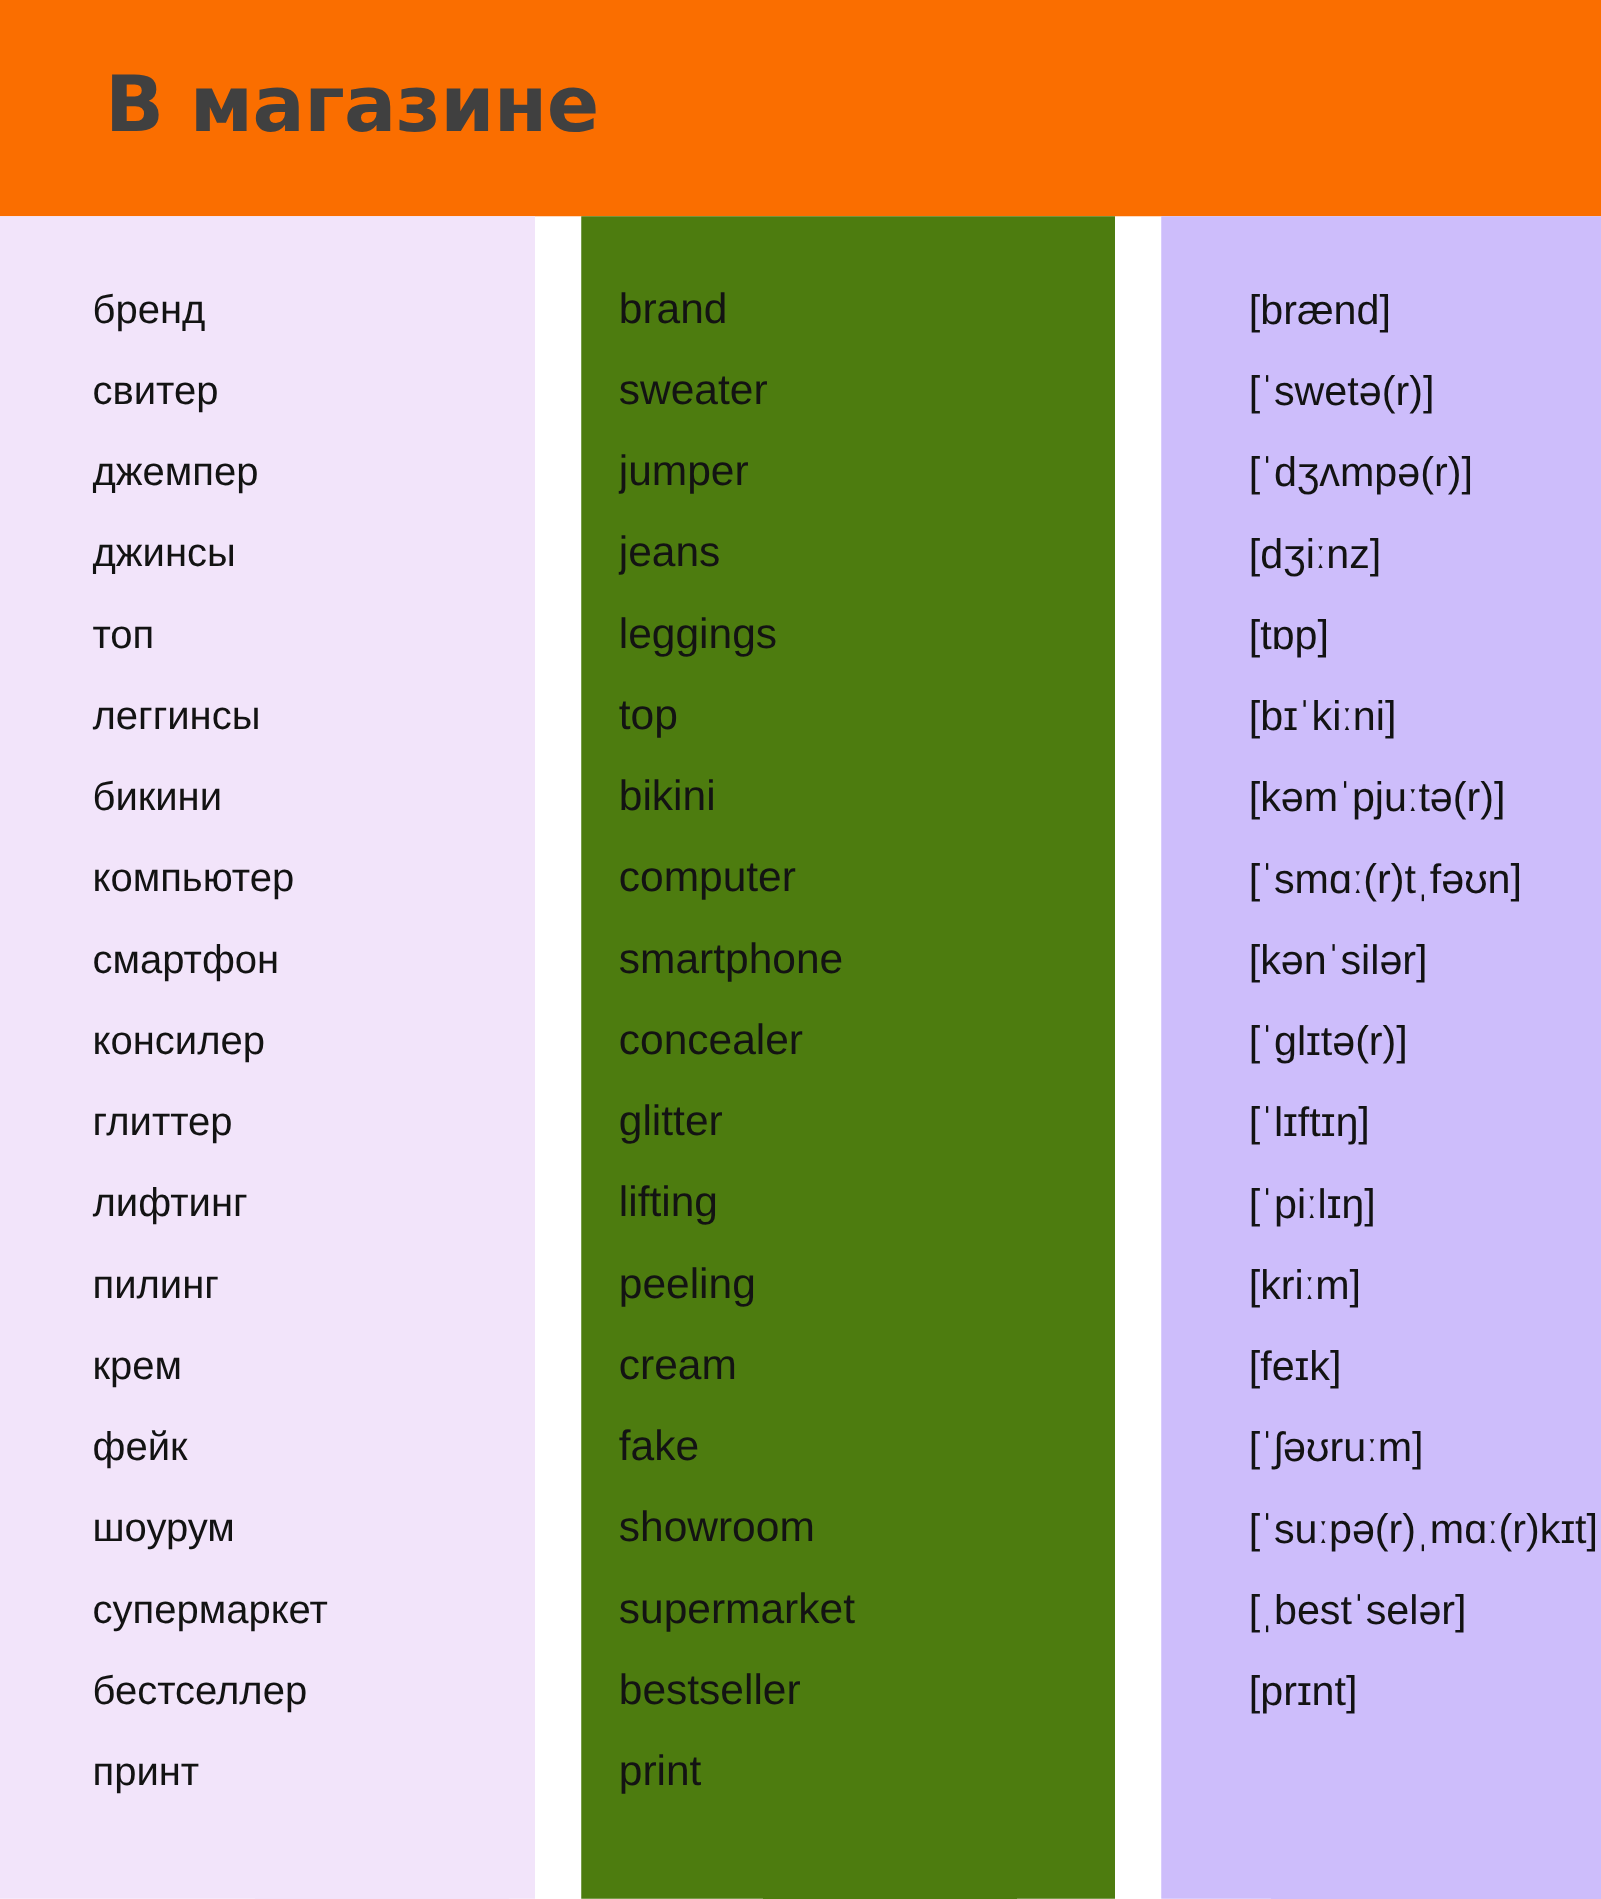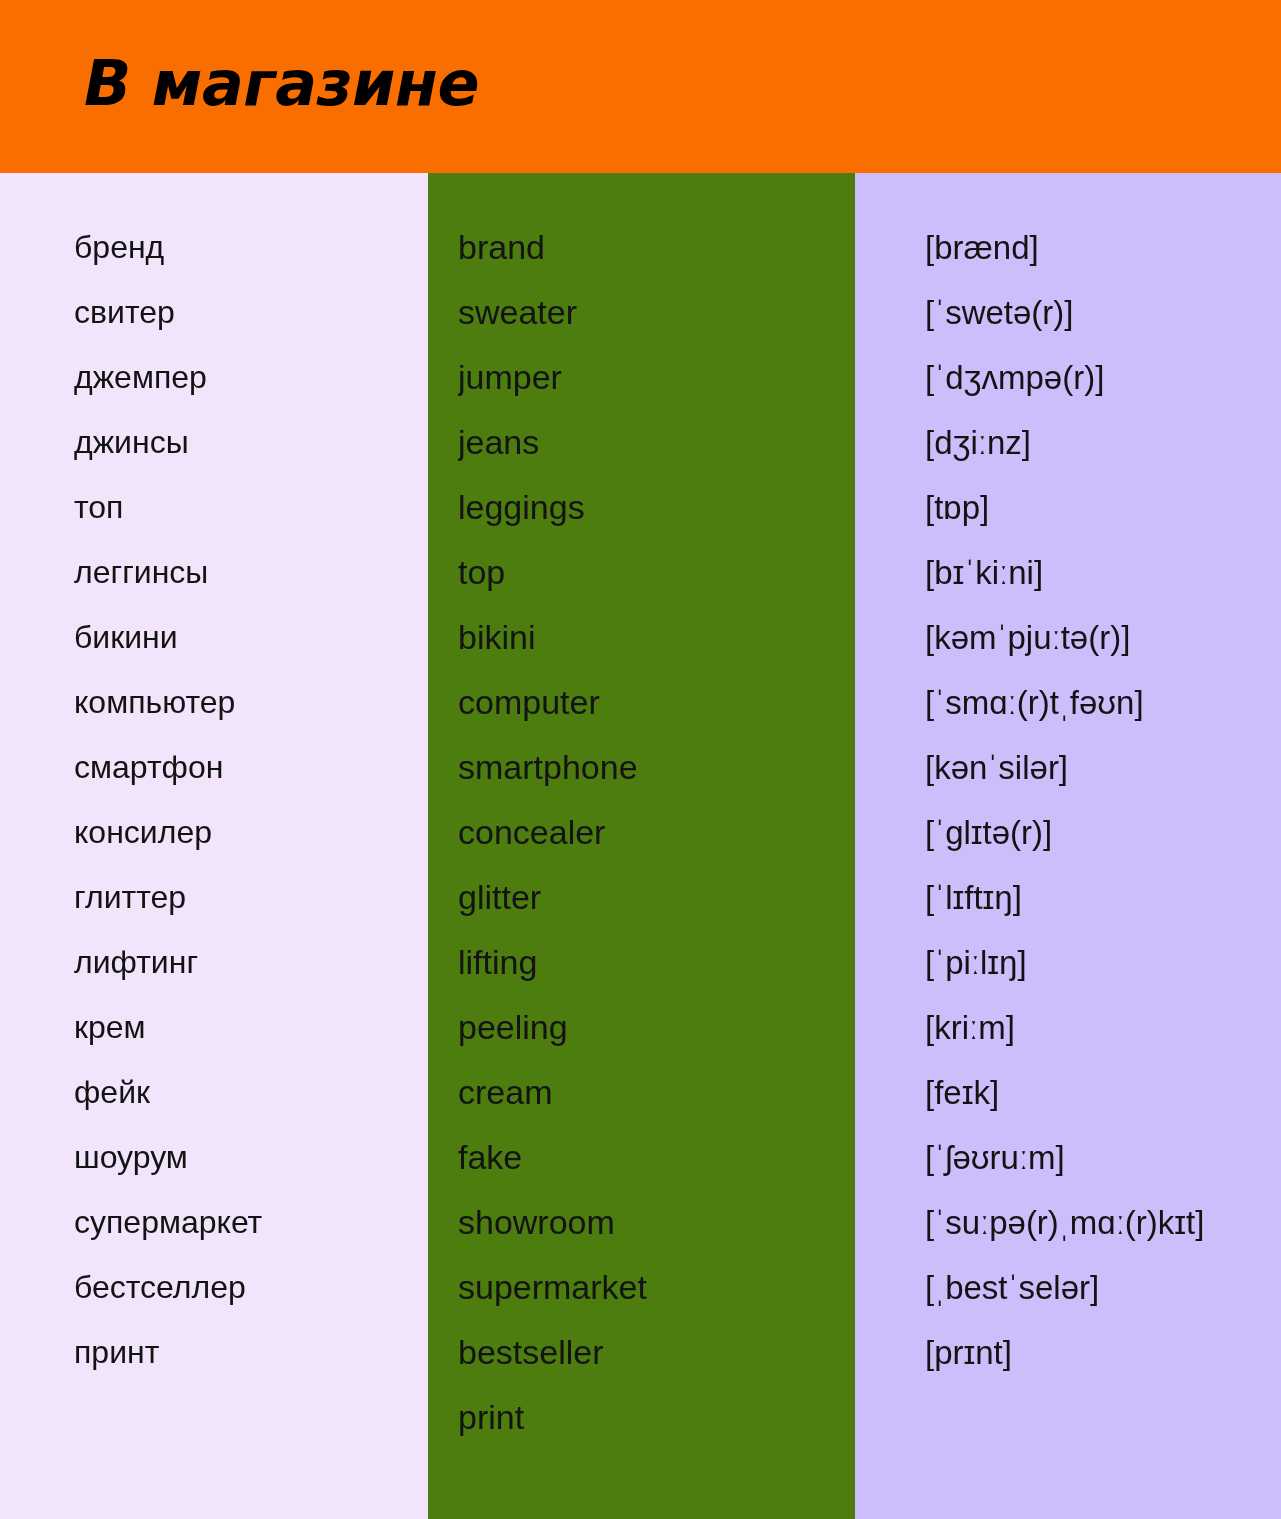--- a/index.html
+++ b/index.html
@@ -42,20 +42,21 @@
     line-height: 1;
     white-space: nowrap;
   }
 
   
   .columns {
     flex: 1 1 auto;
     display: flex;
     align-items: stretch;
     min-height: 0;
+    gap: 37px;
   }
 
   .col {
     box-sizing: border-box;
     padding-top: 42px;
     overflow: hidden;
   }
   .col-ru  { flex: 0 0 428px; background: #f2e4fa; padding-left: 74px; }
   .col-en  { flex: 0 0 427px; background: #e2d2fb; padding-left: 30px; }
   .col-ipa { flex: 1 1 auto;  background: #cdbdfb; padding-left: 70px; }
@@ -71,38 +72,39 @@
   .col-ru .word  { font-size: 32px; }
   .col-en .word  { font-size: 34px; }
   .col-ipa .word { font-size: 33px; }
 </style>
 </head>
 <body>
 
 <div class="page">
 
   <div class="header" style="background: rgb(250, 110, 0);">
-    <div class="header-title" style="color: #000000; font-style: italic;">В магазине</div>
+    <div class="header-title" style="color: #404040;">В магазине</div>
   </div>
 
   <div class="columns">
 
     <div class="col col-ru" id="col-russian" style="background: rgb(242, 228, 250);">
         <div class="word">бренд</div>
         <div class="word">свитер</div>
         <div class="word">джемпер</div>
         <div class="word">джинсы</div>
         <div class="word">топ</div>
         <div class="word">леггинсы</div>
         <div class="word">бикини</div>
         <div class="word">компьютер</div>
         <div class="word">смартфон</div>
         <div class="word">консилер</div>
         <div class="word">глиттер</div>
         <div class="word">лифтинг</div>
+        <div class="word">пилинг</div>
         <div class="word">крем</div>
         <div class="word">фейк</div>
         <div class="word">шоурум</div>
         <div class="word">супермаркет</div>
         <div class="word">бестселлер</div>
         <div class="word">принт</div>
       </div>
 
     <div class="col col-en" id="col-english" style="background: #4d7c0f;">
         <div class="word">brand</div>

